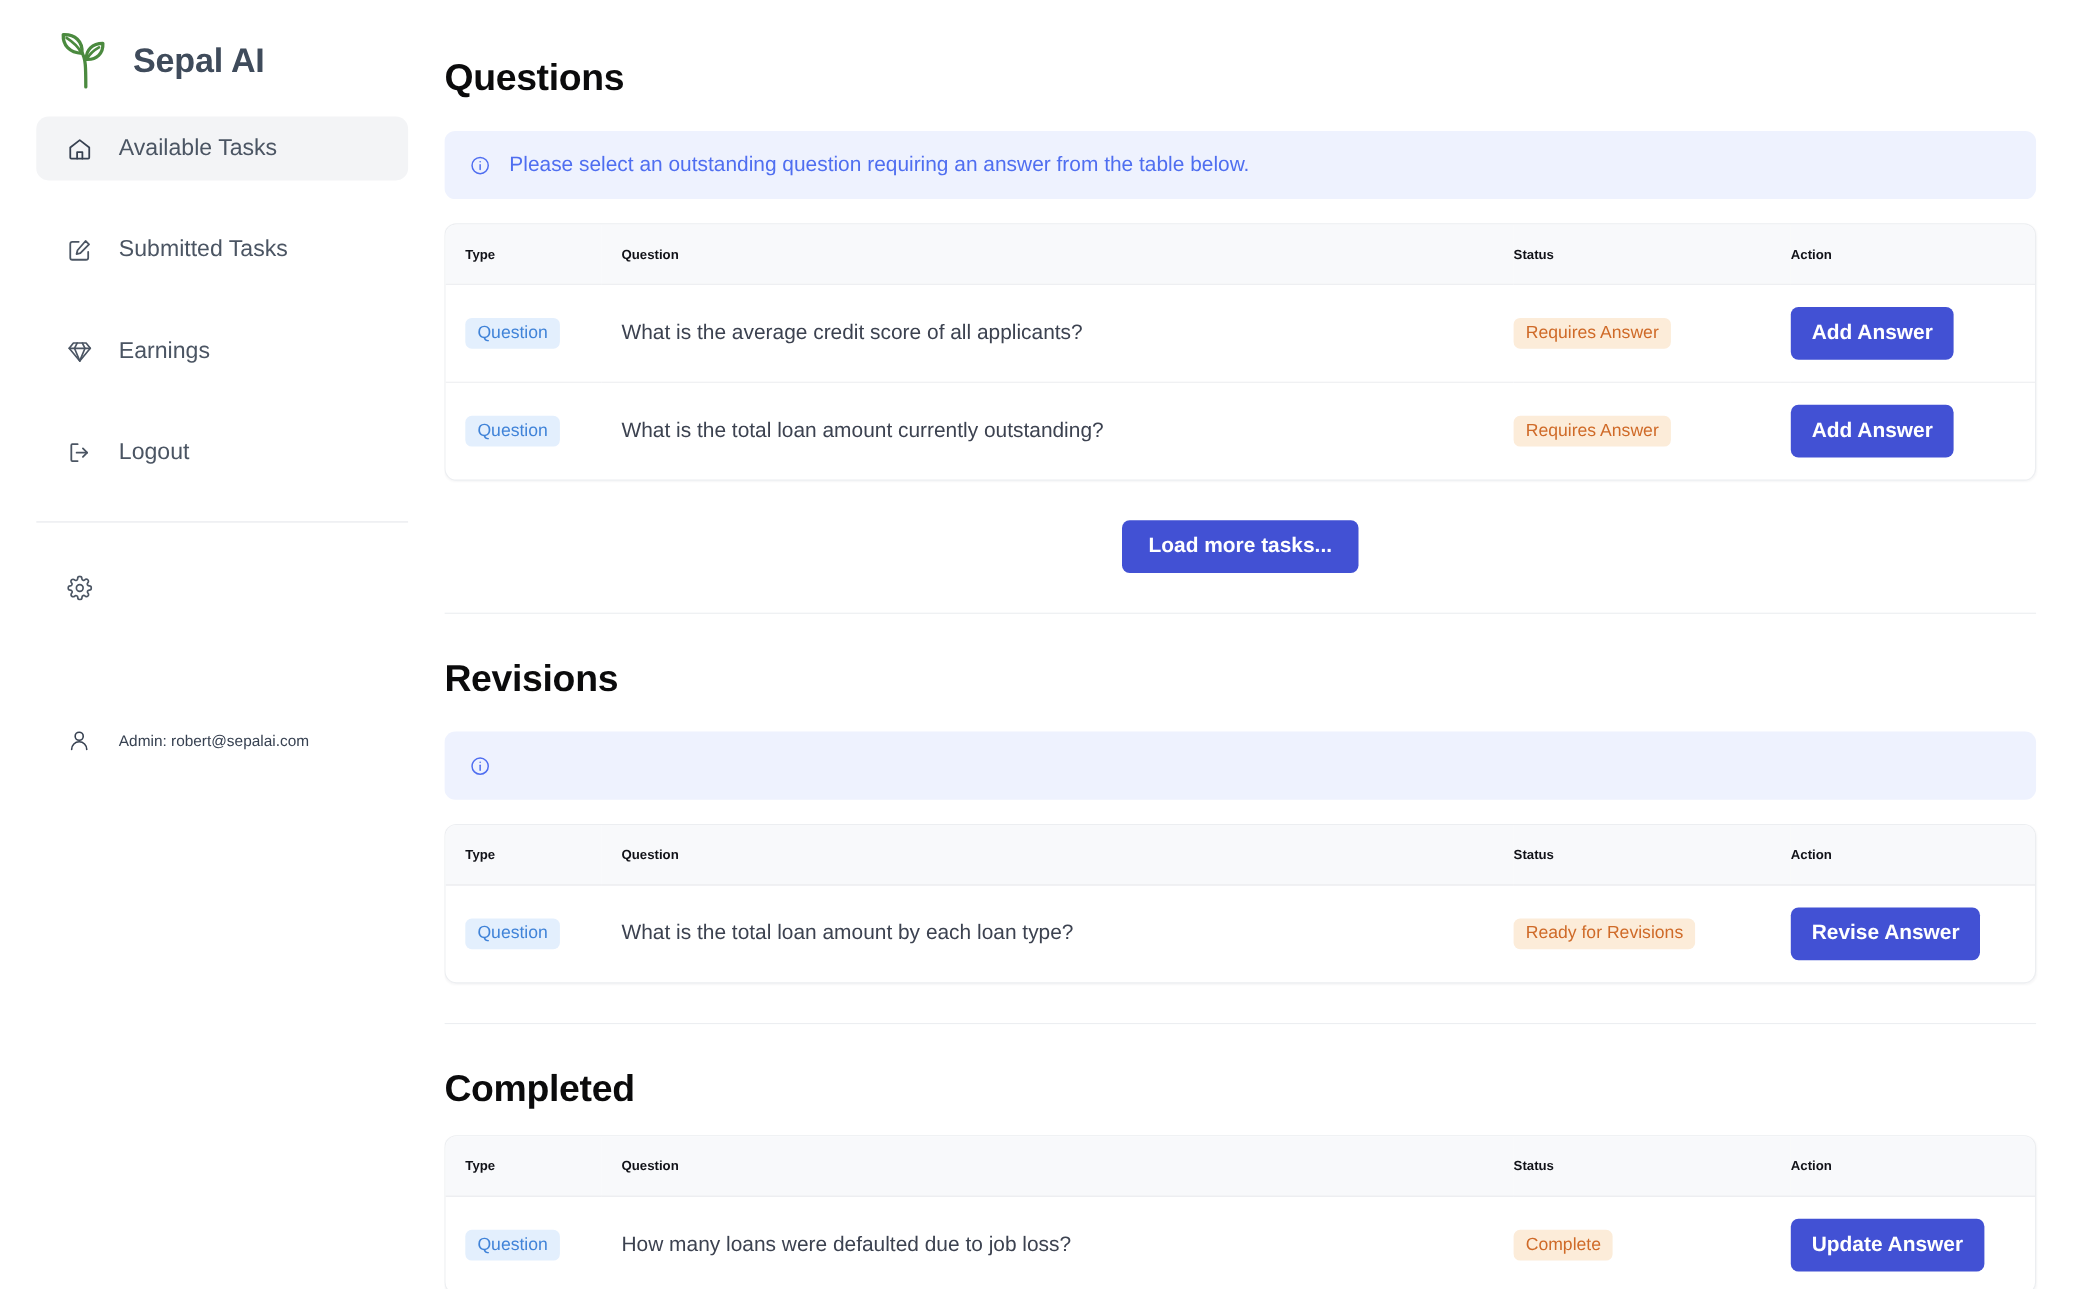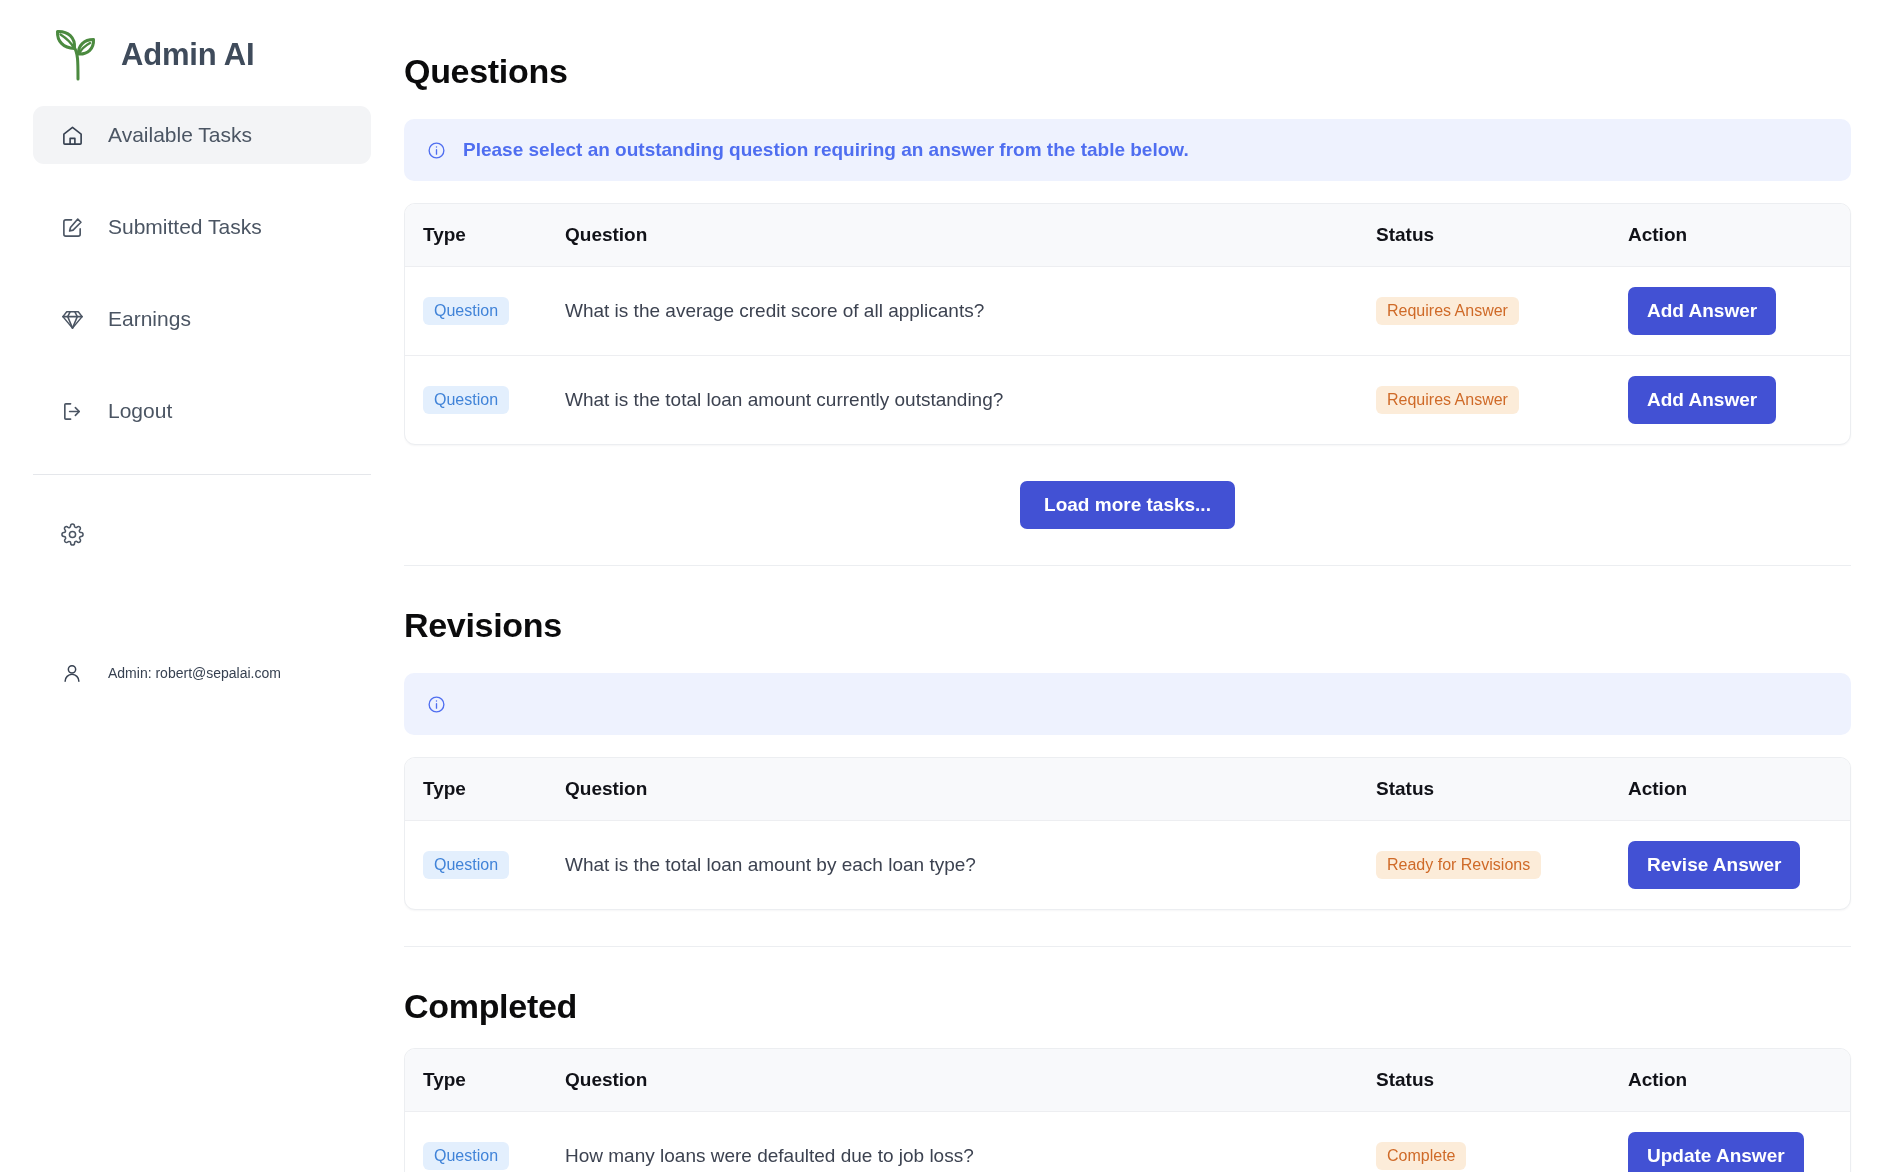--- a/index.html
+++ b/index.html
@@ -82,37 +82,36 @@
     margin-top: 28px;
     background: #eef2fe;
     border-radius: 10px;
     height: 62px;
     display: flex;
     align-items: center;
     gap: 17px;
     padding: 0 22px;
     color: #4f6ef0;
     font-size: 19px;
-    font-weight: bold;
   }
   .banner .ico { width: 20px; height: 20px; flex:0 0 20px; display:flex; align-items:center; justify-content:center; }
 
   .card {
     margin-top: 22px;
     border: 1px solid #eceef1;
     border-radius: 11px;
     background: #ffffff;
     box-shadow: 0 1px 2px rgba(16,24,40,0.04);
     overflow: hidden;
   }
   table { width: 100%; border-collapse: collapse; table-layout: fixed; }
   thead tr { background: #f8f9fb; }
   th {
     text-align: left;
-    font-size: 19px;
+    font-size: 12px;
     font-weight: bold;
     color: #111218;
     padding: 20px 0 20px 0;
     border-bottom: 1px solid #edeef1;
   }
   td {
     padding: 20px 0;
     font-size: 19px;
     color: #3c4250;
     border-bottom: 1px solid #edeef1;
@@ -168,21 +167,21 @@
     <div class="brand">
       <span class="brand-logo">
         <svg width="56" height="56" viewBox="0 0 56 56" fill="none">
           <path d="M27 52 C27 34 27 26 23 20" stroke="#4b8a3f" stroke-width="3" stroke-linecap="round" fill="none"></path>
           <path d="M23.5 21.5 C12 21 6 14 6.5 4.5 C17 4 24.5 10.5 23.5 21.5 Z" stroke="#4b8a3f" stroke-width="3" fill="none" stroke-linejoin="round"></path>
           <path d="M9.5 7.5 C15 11 20 15.5 23 21" stroke="#4b8a3f" stroke-width="2.4" stroke-linecap="round" fill="none"></path>
           <path d="M27.5 27 C27 18.5 33 12.5 42.5 12.5 C43 21.5 37 27.5 27.5 27 Z" stroke="#4b8a3f" stroke-width="3" fill="none" stroke-linejoin="round"></path>
           <path d="M39 16 C34.5 18.5 30.5 22 28 26.5" stroke="#4b8a3f" stroke-width="2.4" stroke-linecap="round" fill="none"></path>
         </svg>
       </span>
-      <span class="brand-name">Admin AI</span>
+      <span class="brand-name">Sepal AI</span>
     </div>
 
     <nav class="nav">
 
       <div class="nav-item active">
         <span class="ico">
           <svg width="23" height="23" viewBox="0 0 24 24" fill="none" stroke="#374151" stroke-width="1.7" stroke-linecap="round" stroke-linejoin="round">
             <path d="M3 10.5 L12 3.5 L21 10.5 V20 a1 1 0 0 1-1 1H4a1 1 0 0 1-1-1z"></path>
             <path d="M9.5 21 v-6 h5 v6"></path>
           </svg>

